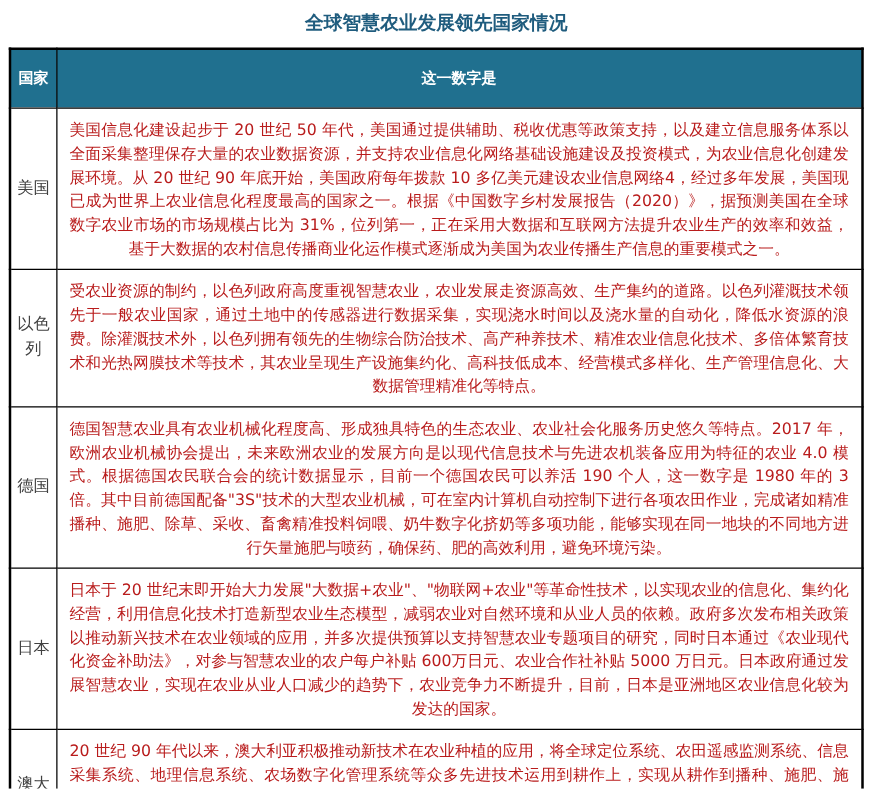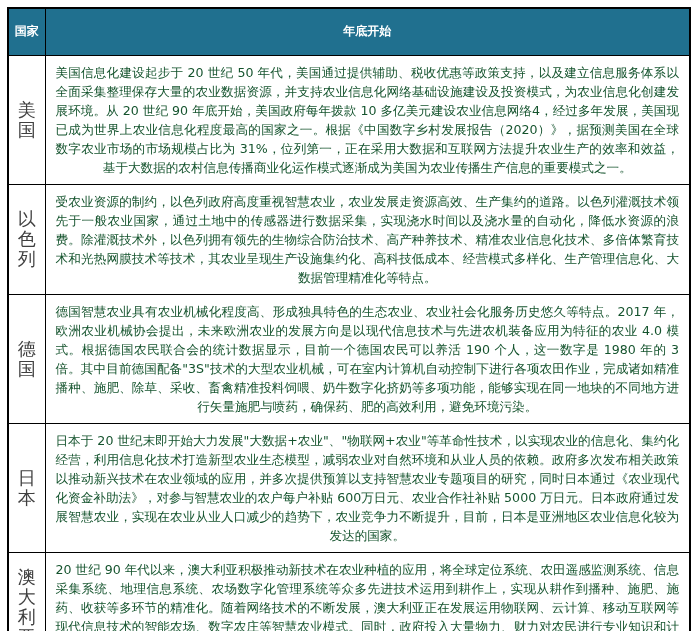--- a/index.html
+++ b/index.html
@@ -45,52 +45,53 @@
     font-weight: bold;
     height: 47px;
     text-align: center;
     line-height: 19px;
     padding: 4px 2px;
     word-break: break-all;
   }
   .country-cell {
     background: #ffffff;
     color: #404040;
-    font-size: 18px;
+    font-size: 13px;
     font-weight: normal;
     text-align: center;
     line-height: 20px;
     padding: 4px 2px;
     word-break: break-all;
   }
   .details-cell {
-    color: #14532d;
+    color: #b91c1c;
     font-size: 12.6px;
     line-height: 19px;
     padding: 7px 10px;
     text-align: justify;
     text-align-last: center;
     text-justify: inter-ideograph;
     word-break: break-all;
   }
 </style>
 </head>
 <body>
 
 <div class="page">
+  <div class="title">全球智慧农业发展领先国家情况</div>
 
   <table class="countries">
     <colgroup>
       <col class="col-country">
       <col>
     </colgroup>
     <thead>
       <tr>
         <th>国家</th>
-        <th>年底开始</th>
+        <th>这一数字是</th>
       </tr>
     </thead>
     <tbody id="table-body">
         <tr>
           <th class="country-cell">美国</th>
           <td class="details-cell">美国信息化建设起步于 20 世纪 50 年代，美国通过提供辅助、税收优惠等政策支持，以及建立信息服务体系以全面采集整理保存大量的农业数据资源，并支持农业信息化网络基础设施建设及投资模式，为农业信息化创建发展环境。从 20 世纪 90 年底开始，美国政府每年拨款 10 多亿美元建设农业信息网络4，经过多年发展，美国现已成为世界上农业信息化程度最高的国家之一。根据《中国数字乡村发展报告（2020）》，据预测美国在全球数字农业市场的市场规模占比为 31%，位列第一，正在采用大数据和互联网方法提升农业生产的效率和效益，基于大数据的农村信息传播商业化运作模式逐渐成为美国为农业传播生产信息的重要模式之一。</td>
         </tr>
         <tr>
           <th class="country-cell">以色列</th>
           <td class="details-cell">受农业资源的制约，以色列政府高度重视智慧农业，农业发展走资源高效、生产集约的道路。以色列灌溉技术领先于一般农业国家，通过土地中的传感器进行数据采集，实现浇水时间以及浇水量的自动化，降低水资源的浪费。除灌溉技术外，以色列拥有领先的生物综合防治技术、高产种养技术、精准农业信息化技术、多倍体繁育技术和光热网膜技术等技术，其农业呈现生产设施集约化、高科技低成本、经营模式多样化、生产管理信息化、大数据管理精准化等特点。</td>

